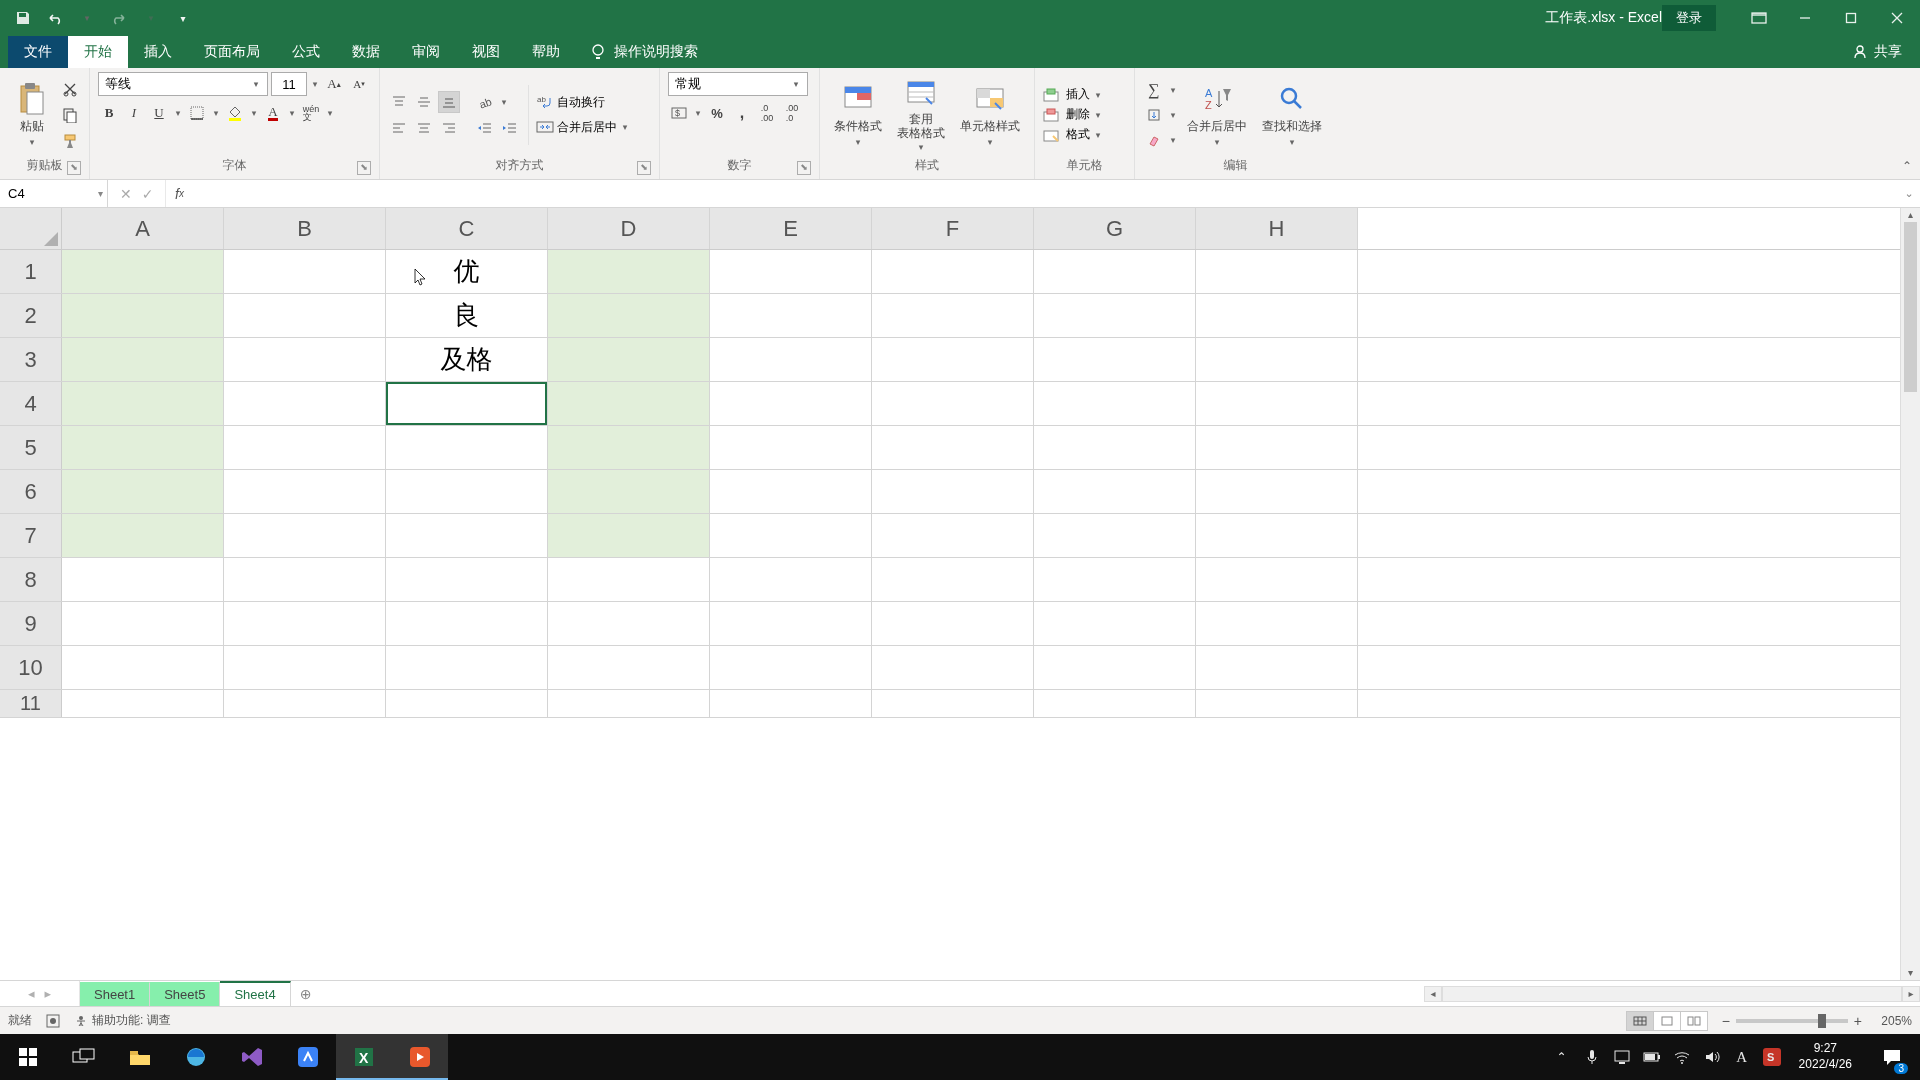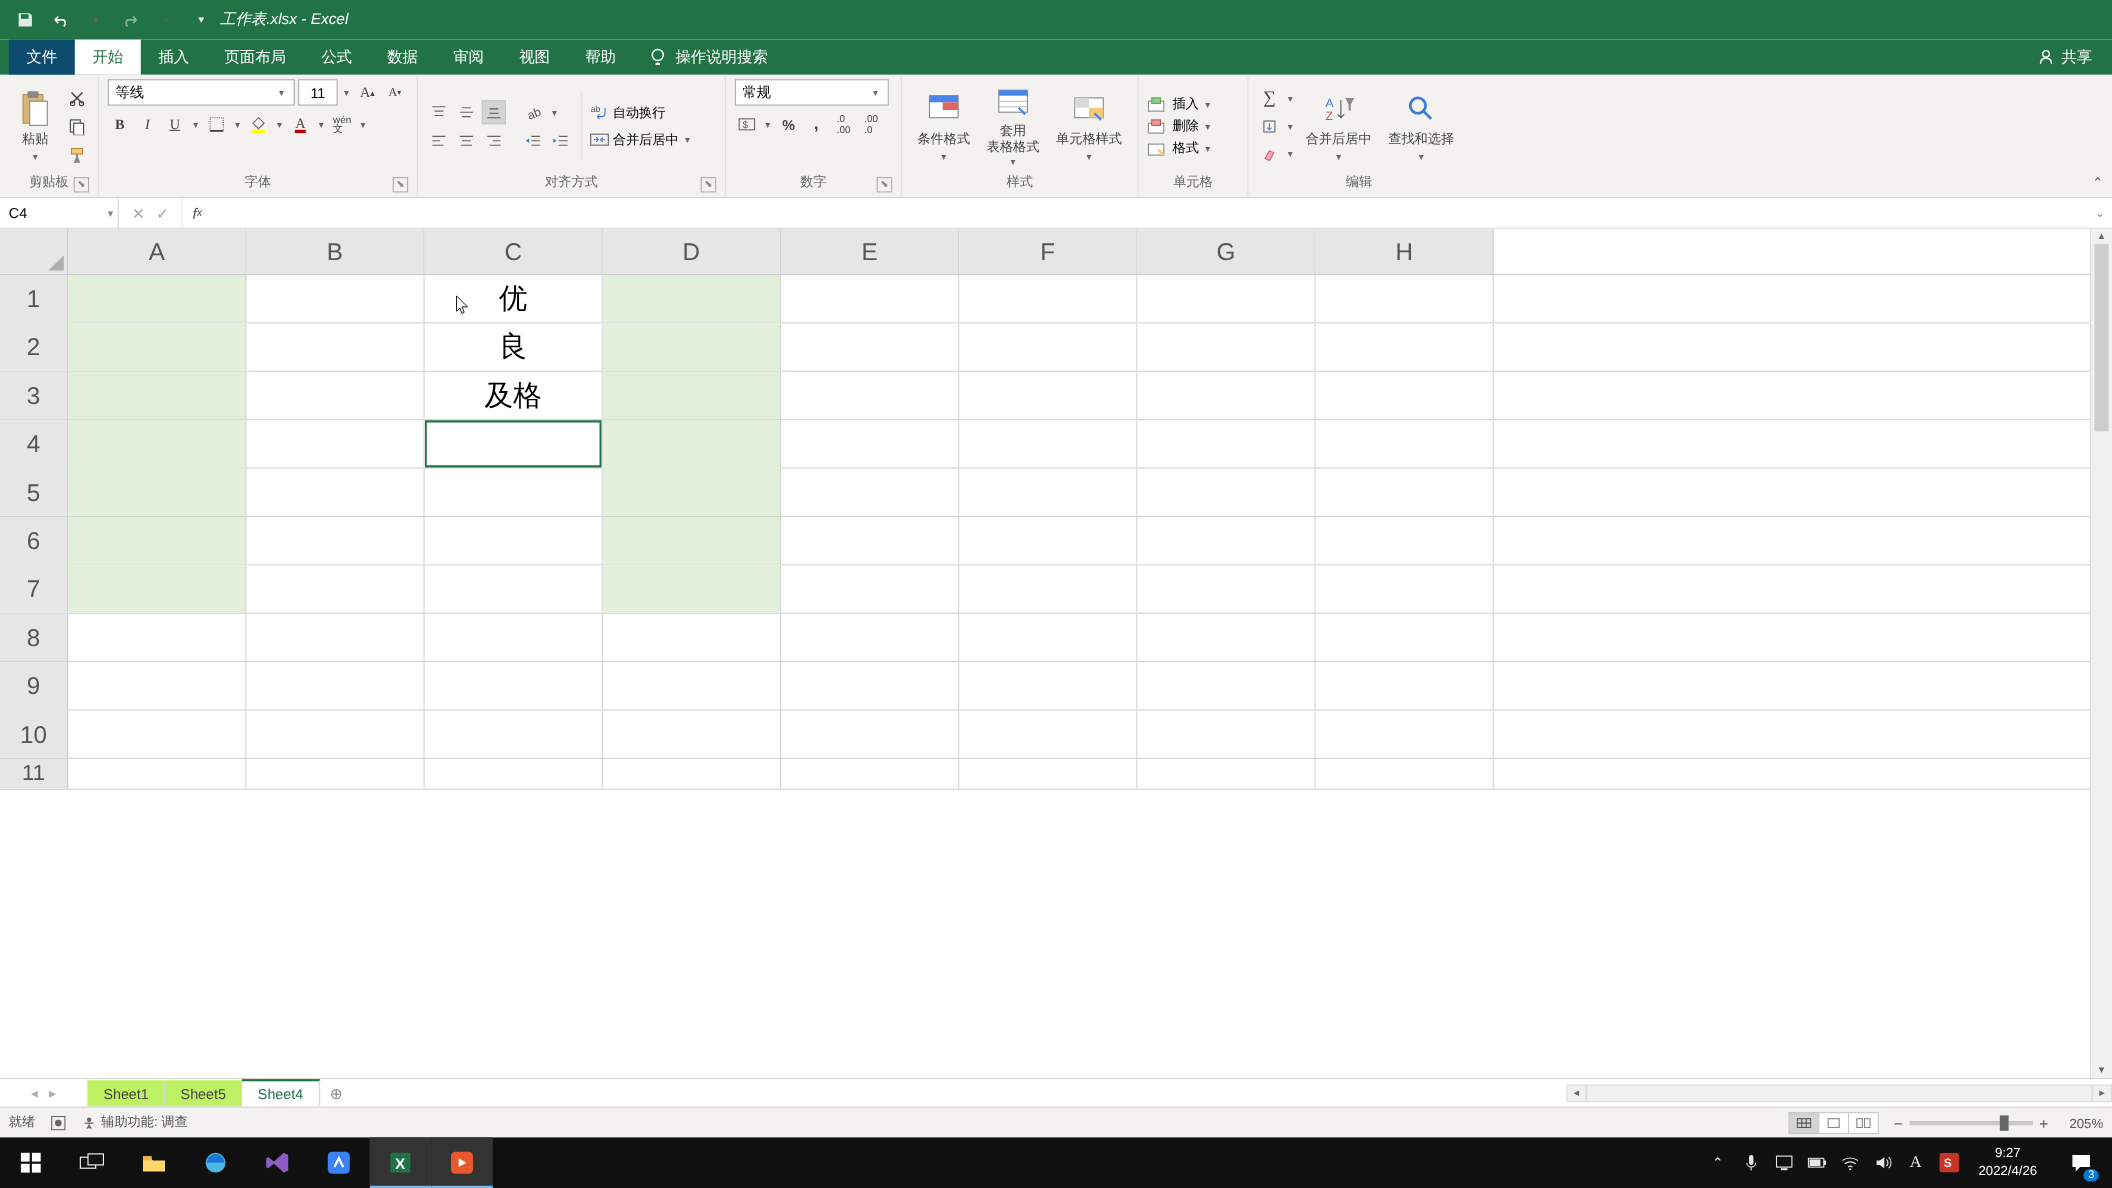--- a/index.html
+++ b/index.html
@@ -3,21 +3,21 @@
 <meta charset="utf-8">
 <style>
 * { margin: 0; padding: 0; box-sizing: border-box; font-family: "Microsoft YaHei", "Segoe UI", sans-serif; user-select: none; }
 body { width: 1920px; height: 1080px; overflow: hidden; background: #fff; display: flex; flex-direction: column; }
 
 
 .titlebar { height: 36px; background: #217346; display: flex; align-items: center; color: #fff; font-size: 13px; }
 .qat { display: flex; align-items: center; gap: 14px; padding: 0 8px 0 14px; }
 .qat .ic { width: 18px; height: 18px; display: flex; align-items: center; justify-content: center; opacity: .95; cursor: default; }
 .qat .dimmed { opacity: .45; }
-.title-text { flex: 1; text-align: left; font-size: 14px; font-style: italic; }
+.title-text { flex: 1; text-align: right; font-size: 14px; }
 .winbtns { display: flex; align-items: center; gap: 0; }
 .winbtns .acct { background: #0f5c38; padding: 4px 14px; margin-right: 20px; font-size: 13px; }
 .winbtns .wb { width: 46px; height: 36px; display: flex; align-items: center; justify-content: center; opacity: .9; }
 
 
 .tabs { height: 32px; background: #217346; display: flex; align-items: stretch; color: #fff; font-size: 14px; padding-left: 8px; }
 .tabs .tab { padding: 0 16px; display: flex; align-items: center; cursor: default; }
 .tabs .tab.file { background: #0c4a6e; }
 .tabs .tab.active { background: #fff; color: #217346; }
 .tell { display: flex; align-items: center; gap: 8px; padding: 0 14px; }
@@ -74,21 +74,21 @@
 
 .vscroll { width:20px; background:#f0f0f0; border-left:1px solid #ddd; position:relative; }
 .vscroll .thumb { position:absolute; top:14px; left:3px; right:3px; height:170px; background:#cdcdcd; }
 .vscroll .arr { position:absolute; left:0; right:0; height:14px; background:#f0f0f0; text-align:center; font-size:10px; color:#666; line-height:14px;}
 .vscroll .arr.up{top:0;} .vscroll .arr.dn{bottom:0;}
 
 
 .sheetbar { height:26px; border-top:1px solid #d6d6d6; display:flex; align-items:stretch; background:#fff; }
 .sheetnav { width:80px; display:flex; align-items:center; justify-content:center; gap:10px; color:#b0b0b0; font-size:13px; border-right:1px solid #e5e5e5; }
 .sheettabs { display:flex; align-items:flex-end; }
-.stab { padding: 4px 14px; font-size:13px; border-right:1px solid #d6d6d6; border-top:1px solid transparent; color:#444; background:#bef264;}
+.stab { padding: 4px 14px; font-size:13px; border-right:1px solid #d6d6d6; border-top:1px solid transparent; color:#444; background:#86efac;}
 .stab.active { border-top:2px solid #217346; color:#217346; font-weight:500; background:#fff; }
 .addsheet { width:30px; display:flex; align-items:center; justify-content:center; color:#888; font-size:14px;}
 .hscroll { margin-left:auto; display:flex; align-items:center; }
 .hscroll .track { width:460px; height:16px; background:#f0f0f0; border:1px solid #ddd; position:relative; }
 .hscroll .arr { width:18px; height:16px; background:#f0f0f0; border:1px solid #ddd; text-align:center; font-size:10px; color:#666; line-height:14px;}
 
 
 .status { height:28px; background:#f3f2f1; border-top:1px solid #d6d6d6; display:flex; align-items:center; font-size:12px; color:#555; padding:0 8px; gap:14px; }
 .status .spacer { flex:1; }
 .viewbtns { display:flex; gap:0; }
@@ -128,20 +128,44 @@
     <span class="ic dd">▾</span>
     <span class="ic dimmed">
         <svg width="18" height="14" viewBox="0 0 18 14">
           <path fill="none" stroke="#fff" stroke-width="1.6" d="M14 7H6a4 4 0 0 0 0 6 M14 7l-3-3 M14 7l-3 3"></path>
         </svg>
       </span>
     <span class="ic dd dimmed">▾</span>
     <span class="ic" style="font-size:10px;">▾</span>
   </div>
   <div class="title-text">工作表.xlsx - Excel</div>
+  <div class="winbtns">
+    <div class="acct">登录</div>
+    <div class="wb">
+        <svg width="16" height="12" viewBox="0 0 16 12">
+          <rect x="1" y="1" width="14" height="10" fill="none" stroke="#fff" stroke-width="1.3"></rect>
+          <rect x="1" y="1" width="14" height="3" fill="#fff" opacity=".7"></rect>
+        </svg>
+      </div>
+    <div class="wb">
+        <svg width="12" height="12">
+          <line x1="1" y1="6" x2="11" y2="6" stroke="#fff" stroke-width="1.3"></line>
+        </svg>
+      </div>
+    <div class="wb">
+        <svg width="12" height="12">
+          <rect x="1.5" y="1.5" width="9" height="9" fill="none" stroke="#fff" stroke-width="1.3"></rect>
+        </svg>
+      </div>
+    <div class="wb">
+        <svg width="12" height="12">
+          <path d="M1 1L11 11M11 1L1 11" stroke="#fff" stroke-width="1.3"></path>
+        </svg>
+      </div>
+  </div>
 </div>
 
 <div class="tabs">
   <div class="tab file">文件</div>
   <div class="tab active">开始</div>
   <div class="tab">插入</div>
   <div class="tab">页面布局</div>
   <div class="tab">公式</div>
   <div class="tab">数据</div>
   <div class="tab">审阅</div>

